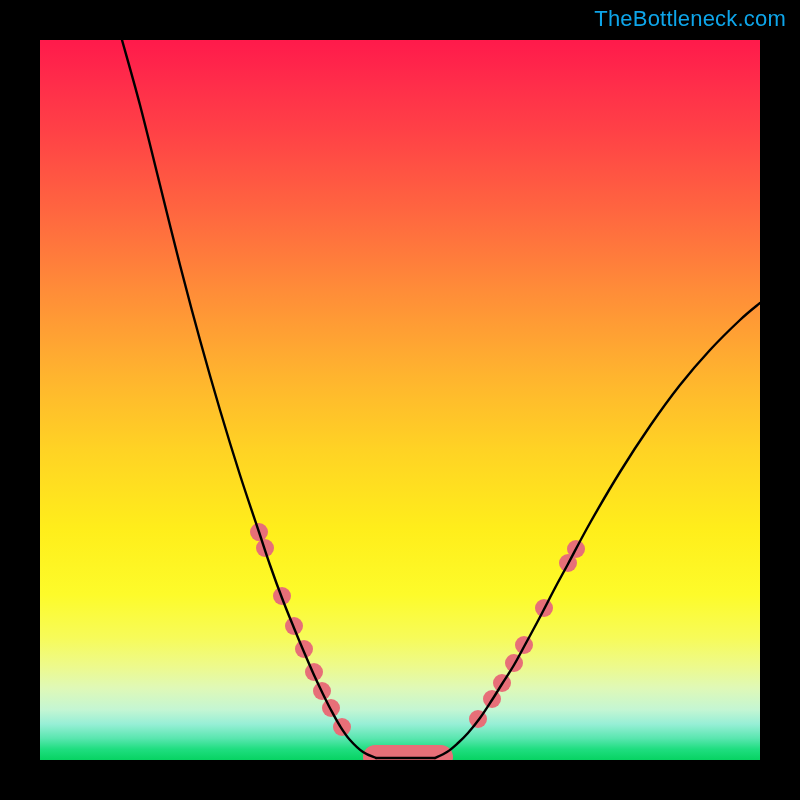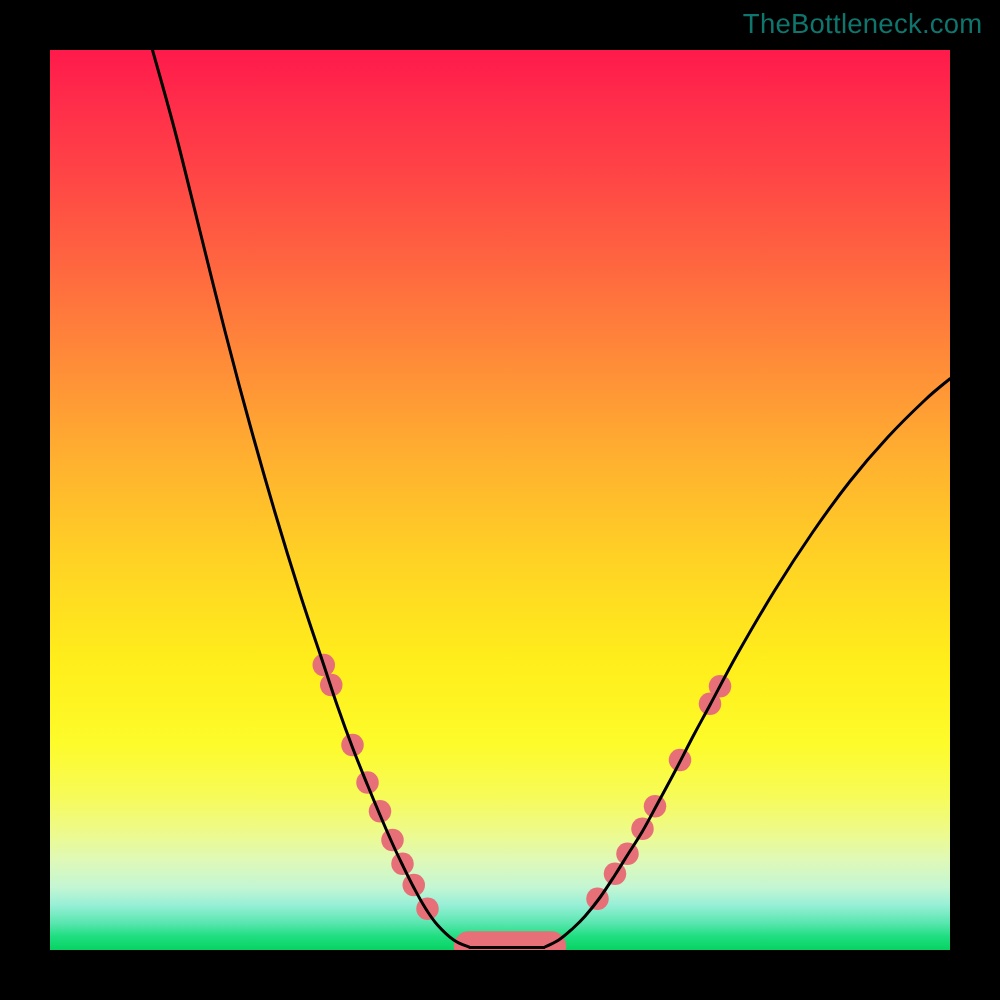--- a/index.html
+++ b/index.html
@@ -48,21 +48,21 @@
       #97efd6 95%,
       #59e6af 97%,
       #1fde80 98.5%,
       #07d362 100%
     );
   }
   .watermark {
     position: absolute;
     top: 6px;
     right: 14px;
-    color: #0f766e;
+    color: #0ea5e9;
     font-size: 22px;
     letter-spacing: 0.2px;
     font-weight: 400;
   }
   svg {
     position: absolute;
     inset: 0;
   }
 </style>
 </head>

